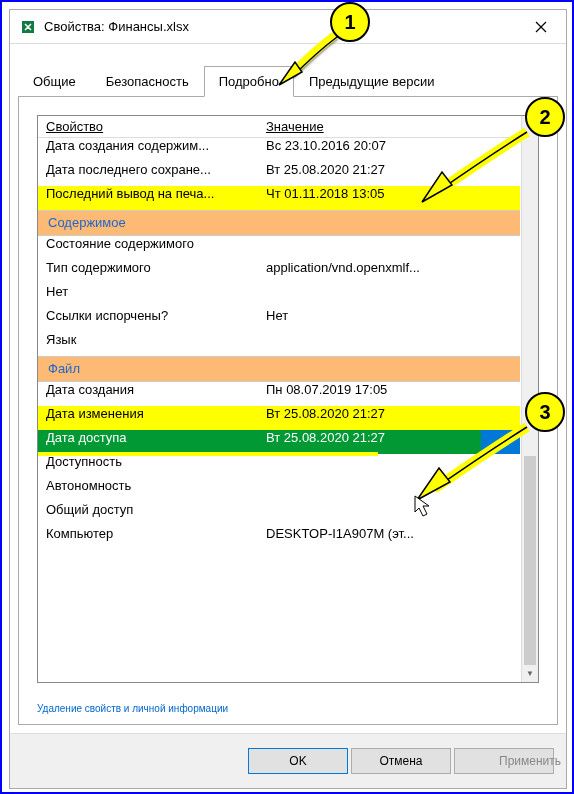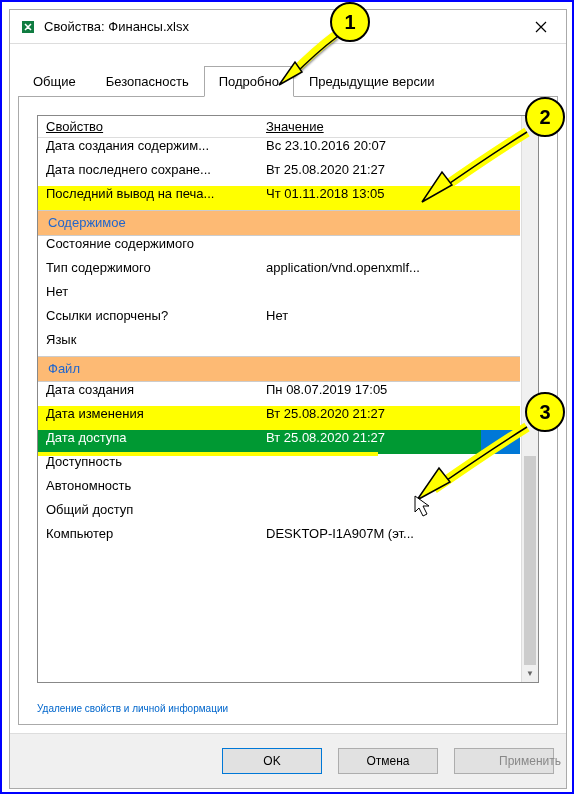--- a/index.html
+++ b/index.html
@@ -27,21 +27,21 @@
     .row.highlight-yellow .cell-prop, .row.highlight-yellow .cell-val { }
     .row.selected { background: #009933; }
     .row.selected .cell-prop, .row.selected .cell-val { color: #fff; }
     .row.selected::after { content: ''; position: absolute; right: -1px; top: 0; width: 40px; bottom: 0; background: #0078d7; }
     .yellow-under { position: absolute; background: #ffff00; left: 0; height: 4px; }
     .section { padding: 5px 10px; font-size: 13px; color: #2266cc; border-top: 1px solid #ccc; border-bottom: 1px solid #ccc; background: #fdba74; display: flex; align-items: flex-end; height: 26px; }
     .vscroll { position: absolute; right: 0; top: 0; bottom: 0; width: 17px; background: #f0f0f0; border-left: 1px solid #ddd; }
     .scroll-btn { height: 17px; background: #f0f0f0; display: flex; align-items: center; justify-content: center; font-size: 8px; color: #666; }
     .scroll-thumb { position: absolute; left: 2px; right: 2px; top: 340px; height: 290px; background: #ccc; }
     .remove-link { color: #0066cc; padding: 10px 18px; text-decoration: none; cursor: pointer; font-size: 10px; }
-    .button-bar { display: flex; justify-content: flex-end; gap: 16px; padding: 14px 12px 14px 12px; background: #f0f0f0; border-top: 1px solid #ddd; }
+    .button-bar { display: flex; justify-content: flex-end; gap: 3px; padding: 14px 12px 14px 12px; background: #f0f0f0; border-top: 1px solid #ddd; }
     .win-btn { width: 100px; height: 26px; background: #e1e1e1; border: 1px solid #adadad; font-size: 12px; cursor: pointer; }
     .win-btn.disabled { color: #888; cursor: default; padding-left: 44px; }
     .win-btn.primary { border: 1px solid #0078d7; }
     .annot-arrow { position: absolute; z-index: 100; pointer-events: none; }
     .annot-badge { position: absolute; z-index: 101; width: 40px; height: 40px; border-radius: 50%; background: #ffff00; border: 2px solid #000; display: flex; align-items: center; justify-content: center; font-weight: bold; font-size: 20px; pointer-events: none; }
     .cursor-img { position: absolute; z-index: 102; pointer-events: none; }
   </style>
 </head>
 <body>
 

